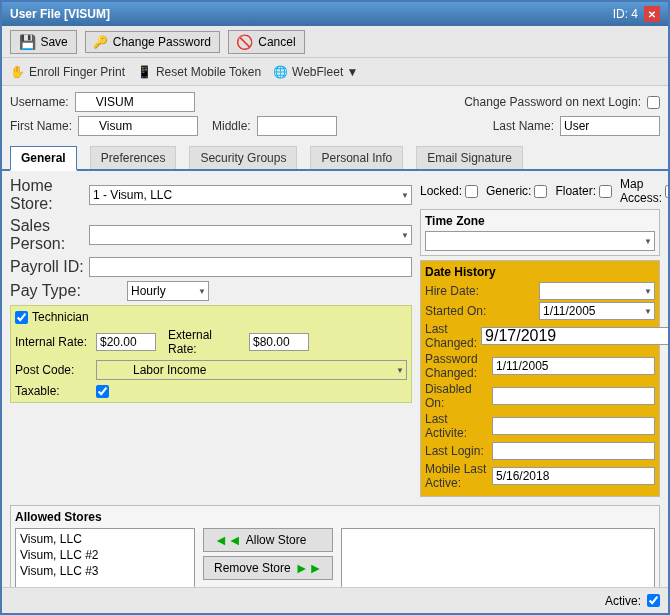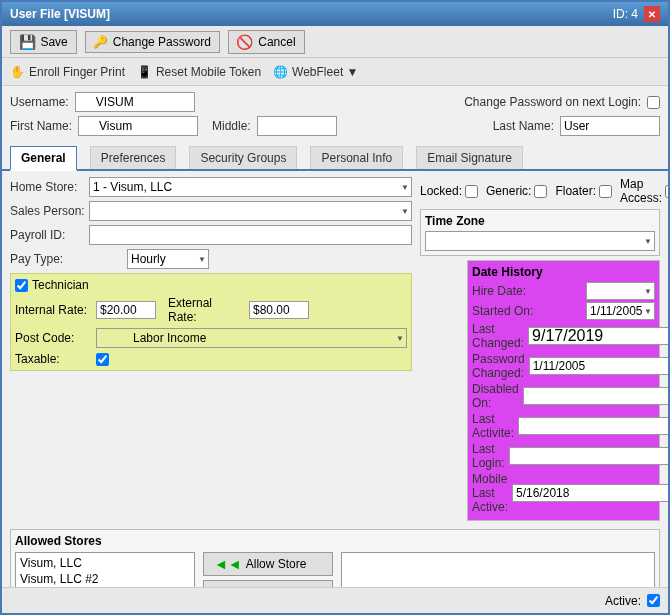--- a/index.html
+++ b/index.html
@@ -125,21 +125,21 @@
 
     .two-col { display: flex; gap: 8px; flex: 1; }
     .left-col { flex: 1; display: flex; flex-direction: column; gap: 4px; }
     .right-col { width: 240px; display: flex; flex-direction: column; gap: 4px; }
 
     .field-row {
       display: flex;
       align-items: center;
       gap: 4px;
     }
-    .field-label { font-size: 12px; color: #333; width: 75px; }
+    .field-label { font-size: 16px; color: #333; width: 75px; }
     .field-input {
       border: 1px solid #999;
       background: white;
       height: 20px;
       padding: 1px 3px;
       font-size: 12px;
       flex: 1;
     }
     .field-select {
       border: 1px solid #999;
@@ -446,21 +446,21 @@
 
         <div style="border:1px solid #bbb; padding:4px; background:#f5f5f5;">
           <div style="font-size:12px; font-weight:bold; margin-bottom:3px;">Time Zone</div>
           <div class="right-select-wrapper">
             <select style="width:100%; border:1px solid #999; background:white; height:20px; font-size:12px; appearance:none; -webkit-appearance:none; padding:1px 3px;">
               <option></option>
             </select>
           </div>
         </div>
 
-        <div style="border:1px solid #bbb; padding:4px; background:#d946ef;margin-left:47px;">
+        <div style="border:1px solid #bbb; padding:4px; background:#eab308;">
           <div style="font-size:12px; font-weight:bold; margin-bottom:3px;">Date History</div>
 
           <div class="right-field-row" style="margin-bottom:2px;">
             <span class="right-field-label">Hire Date:</span>
             <div class="right-select-wrapper">
               <select style="width:100%; border:1px solid #999; background:white; height:18px; font-size:12px; appearance:none; -webkit-appearance:none; padding:1px 3px;">
                 <option></option>
               </select>
             </div>
           </div>

